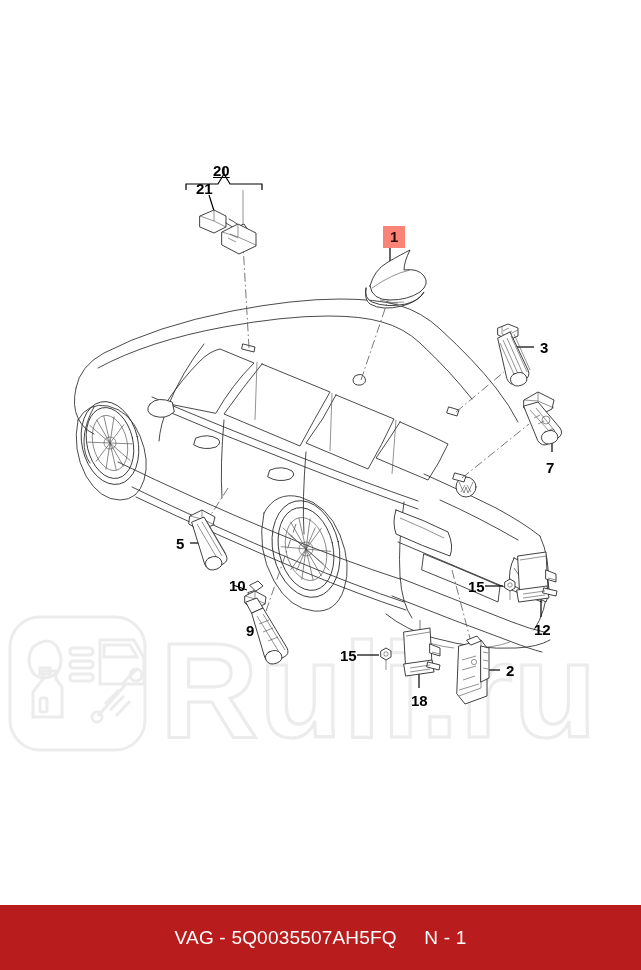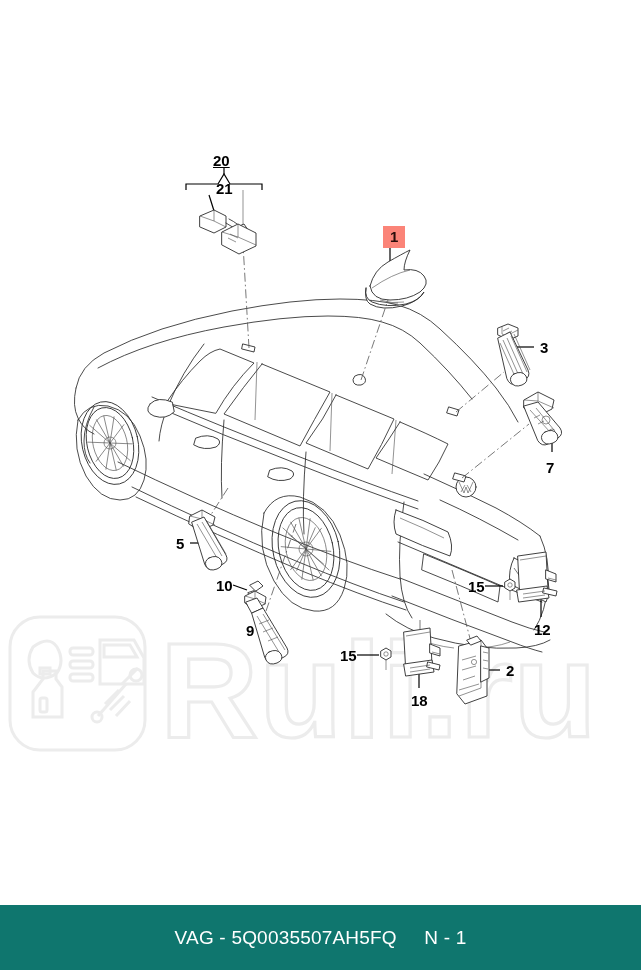--- a/index.html
+++ b/index.html
@@ -58,21 +58,21 @@
     padding: 3px 7px 4px 7px;
     font-size: 15px;
   }
 
   #footer-bar {
     position: absolute;
     left: 0;
     top: 905px;
     width: 641px;
     height: 65px;
-    background: #0f766e;
+    background: #b91c1c;
     display: flex;
     align-items: center;
     justify-content: center;
   }
   #footer-text {
     color: #ffffff;
     font-family: "Liberation Sans", sans-serif;
     font-size: 19px;
     letter-spacing: 0.2px;
     white-space: pre;
@@ -346,33 +346,33 @@
       <path class="lnf" d="M518 556 l28 -4 l2 38 l-28 4z"></path>
       <path class="thin" d="M520 560 l26 -4"></path>
       <path class="lnf" d="M517 590 l30 -4 l2 12 l-30 4z"></path>
       <path class="lnf" d="M546 570 l10 4 l0 8 l-10 -3z"></path>
       <path class="thin" d="M548 578 l8 2"></path>
       <path class="lnf" d="M544 588 l13 3 l-1 5 l-13 -3z"></path>
       <path class="thin" d="M523 594 l22 -3 M523 598 l22 -3"></path>
     </g>
   </svg>
 
-  <span class="callout" style="left:213px; top:153px;text-decoration:underline;">20</span>
-
-  <span class="callout" style="left:216px; top:181px;">21</span>
+  <span class="callout" style="left:213px; top:163px;text-decoration:underline;">20</span>
+
+  <span class="callout" style="left:196px; top:181px;">21</span>
 
   <span class="callout highlight" style="left:383px; top:226px;">1</span>
 
   <span class="callout" style="left:540px; top:340px;">3</span>
 
   <span class="callout" style="left:546px; top:460px;">7</span>
 
   <span class="callout" style="left:176px; top:536px;">5</span>
 
-  <span class="callout" style="left:216px; top:578px;">10</span>
+  <span class="callout" style="left:229px; top:578px;">10</span>
 
   <span class="callout" style="left:246px; top:623px;">9</span>
 
   <span class="callout" style="left:340px; top:648px;">15</span>
 
   <span class="callout" style="left:411px; top:693px;">18</span>
 
   <span class="callout" style="left:506px; top:663px;">2</span>
 
   <span class="callout" style="left:468px; top:579px;">15</span>

